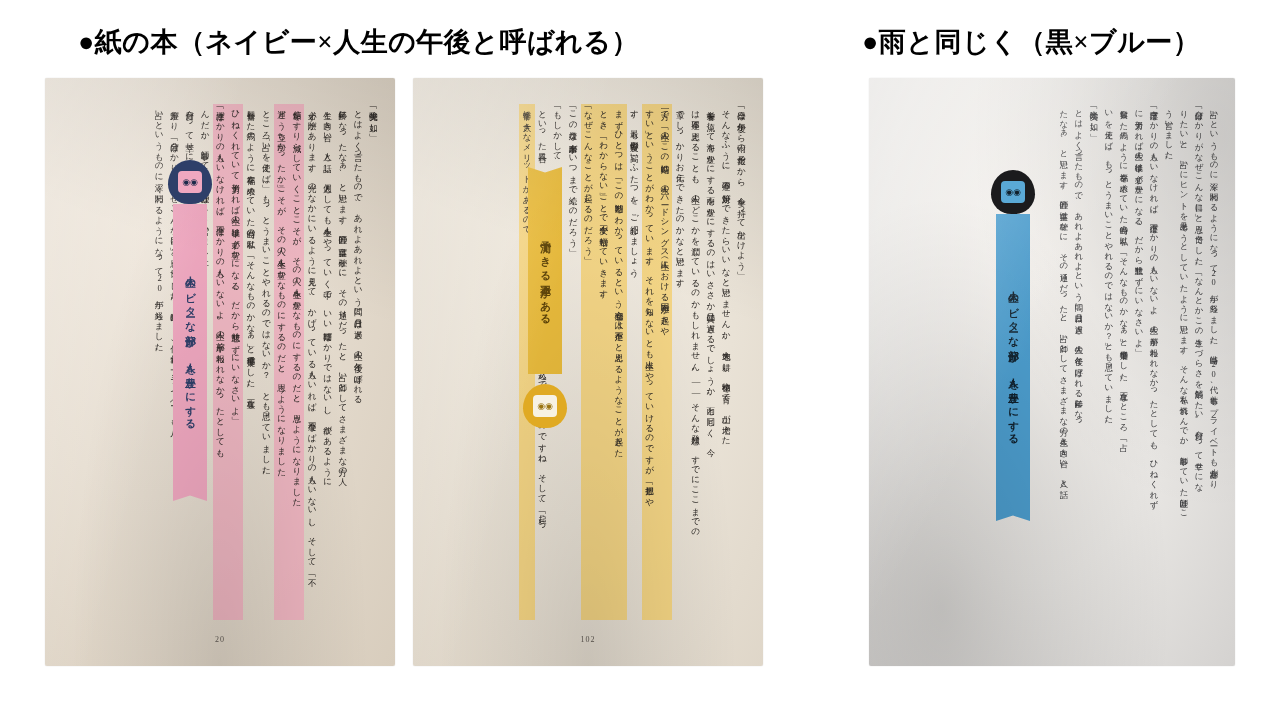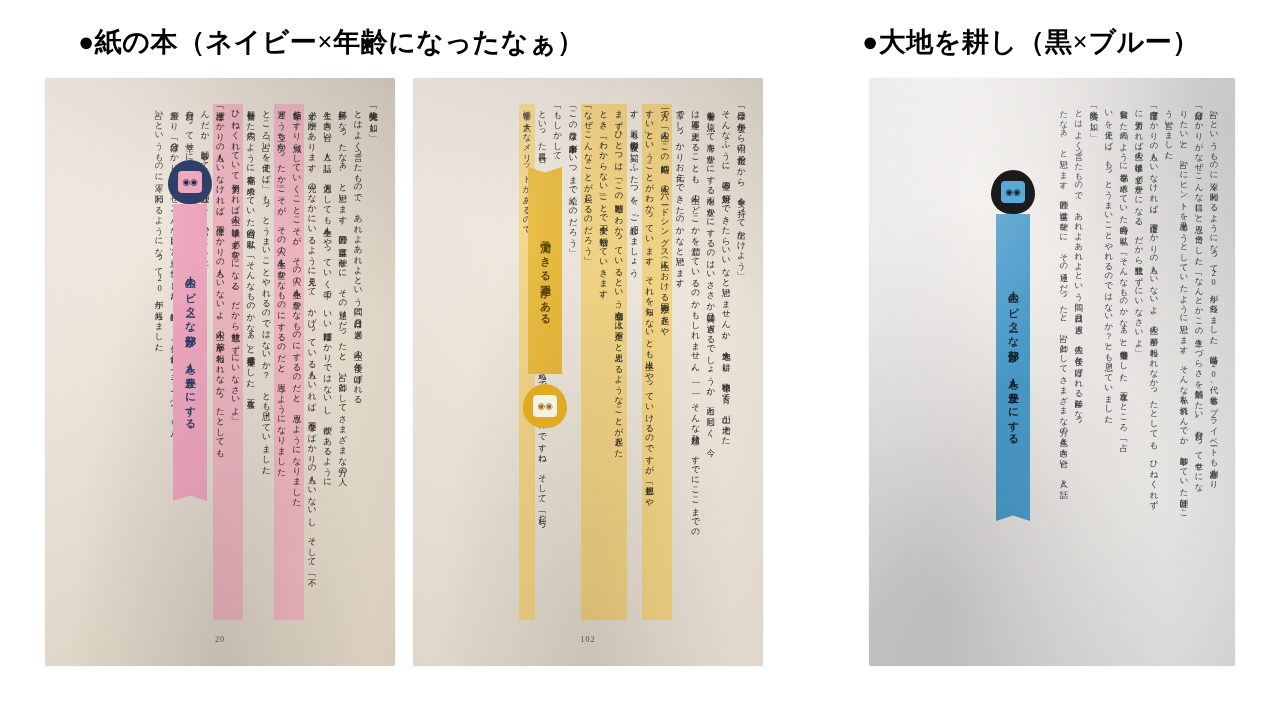--- a/index.html
+++ b/index.html
@@ -164,22 +164,22 @@
   #photo-ebook .grain{
     background:
       linear-gradient(120deg, rgba(255,255,255,0.42) 0%, rgba(255,255,255,0) 45%),
       radial-gradient(ellipse at 20% 90%, rgba(0,0,0,0.16) 0%, rgba(0,0,0,0) 55%),
       radial-gradient(ellipse at 95% 10%, rgba(0,0,0,0.10) 0%, rgba(0,0,0,0) 50%);
   }
 </style>
 </head>
 <body>
 
-<div class="heading" id="heading-paper">●紙の本（ネイビー×年齢になったなぁ）</div>
-<div class="heading" id="heading-ebook">●大地を耕し（黒×ブルー）</div>
+<div class="heading" id="heading-paper">●紙の本（ネイビー×人生の午後と呼ばれる）</div>
+<div class="heading" id="heading-ebook">●雨と同じく（黒×ブルー）</div>
 
 <div class="photo" id="photo-paper-left">
   <div class="page-inner">
     <div class="vcols" id="cols-paper-left">
         <div class="vcol hl-none">「光陰矢の如し」</div>
         <div class="vcol hl-none">とはよく言ったもので、あれよあれよという間に月日は過ぎ、人生の午後と呼ばれる</div>
         <div class="vcol hl-none">年齢になったなぁ、と思います。師匠の言葉は確かに、その通りだったと、占い師としてさまざまな方の人</div>
         <div class="vcol hl-none">生と向き合い、人と話し、個人としても人生をやっていく中で、いい時期ばかりではないし、彼があるように</div>
         <div class="vcol hl-none">必ず陰があります。光のなかにいるように見えて、かげっている人もいれば、不運なばかりの人もいないし、そして、「不</div>
         <div class="vcol hl-pink">信頼をすり減らしていくことこそが、その人の人生を豊かなものにするのだと、思うようになりました</div>

